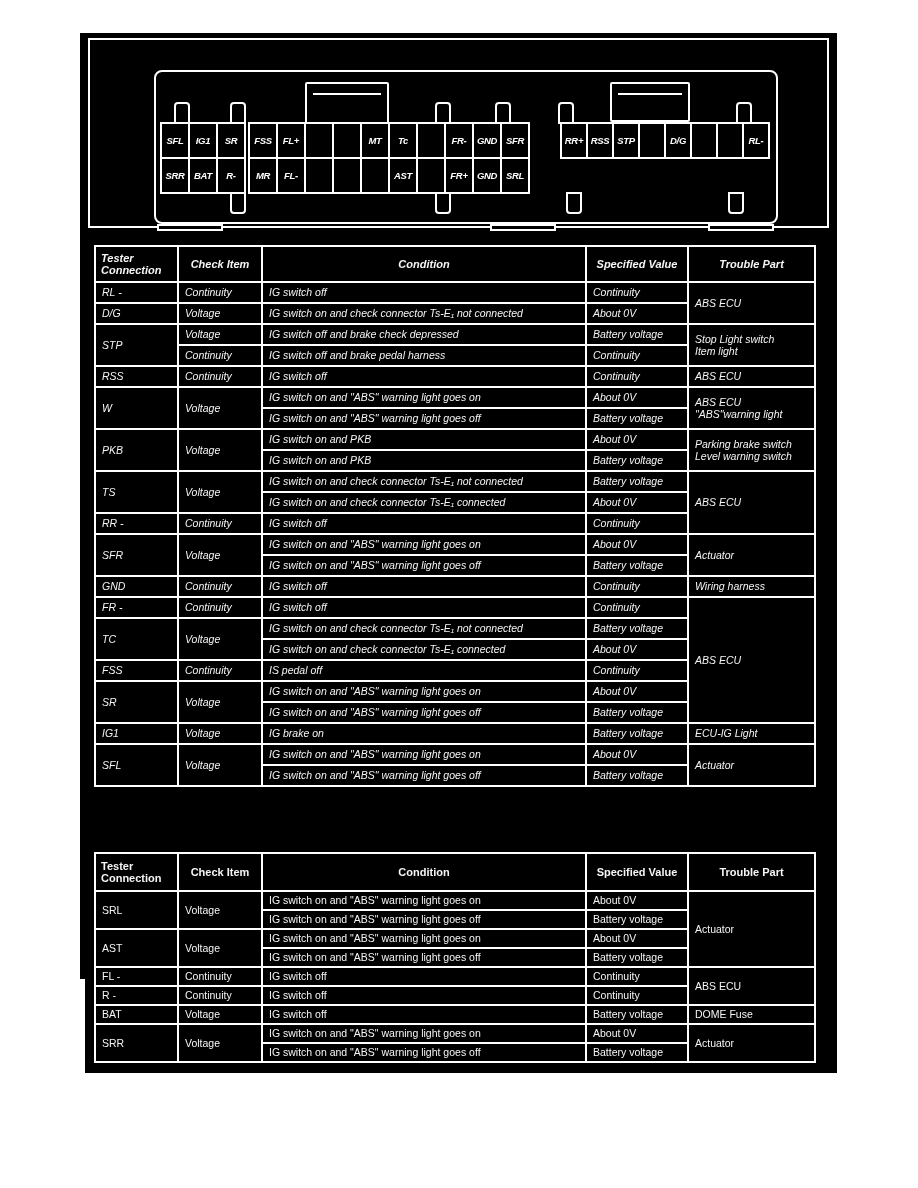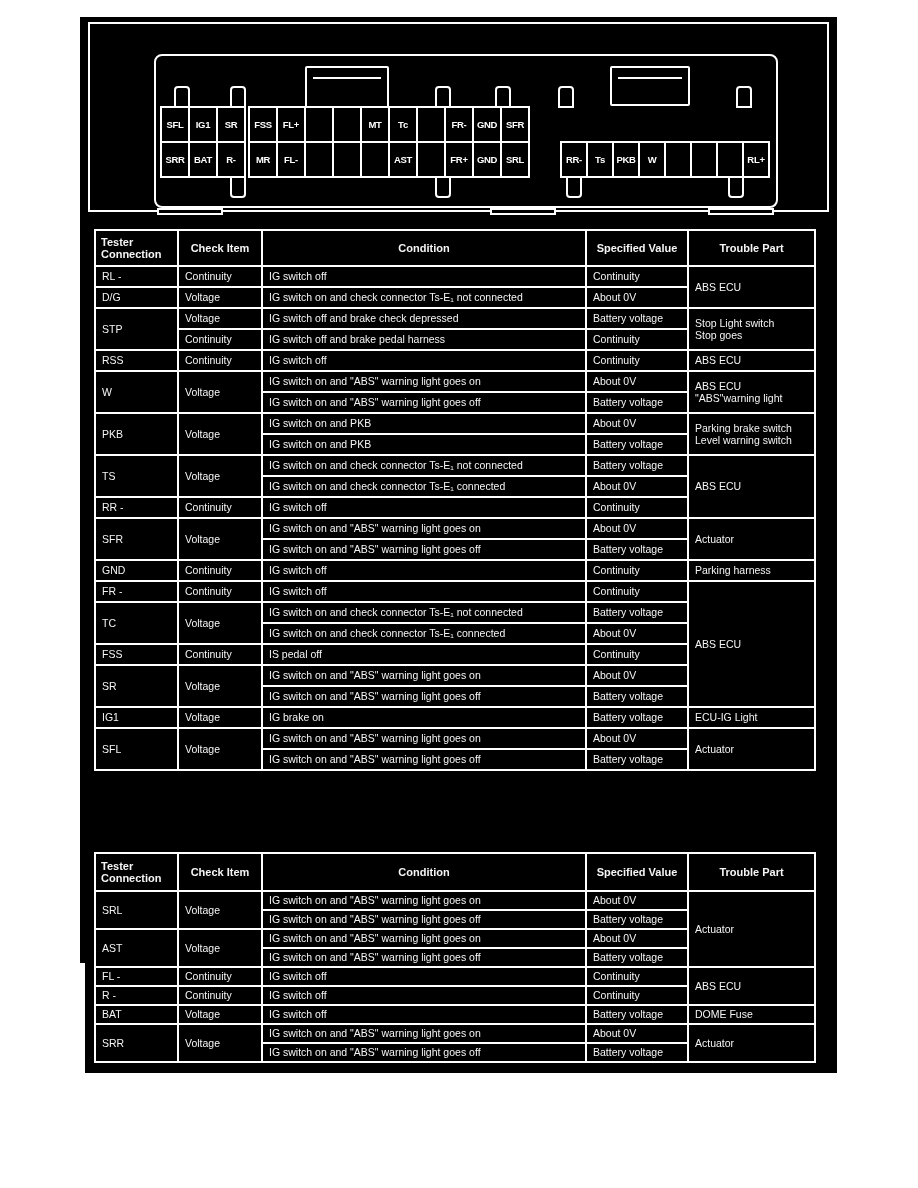--- a/index.html
+++ b/index.html
@@ -1,19 +1,19 @@
 <!DOCTYPE html>
 <html><head>
 <meta charset="utf-8">
 <style>
   html,body{margin:0;padding:0;background:#ffffff;}
   .page{position:relative;width:918px;height:1188px;background:#ffffff;overflow:hidden;
         font-family:"Liberation Sans",sans-serif;}
   .panel{position:absolute;background:#000;}
-  #panel1{left:80px;top:17px;width:757px;height:946px;}
+  #panel1{left:80px;top:33px;width:757px;height:946px;font-style:italic;}
   #panel2{left:85px;top:845px;width:752px;height:228px;}
 
   
   .frame{position:absolute;left:8px;top:5px;width:741px;height:190px;border:2px solid #fff;box-sizing:border-box;}
   .housing{position:absolute;left:64px;top:30px;width:624px;height:154px;border:2px solid #fff;border-radius:8px;box-sizing:border-box;}
   .bracket{position:absolute;border:2px solid #fff;background:#000;box-sizing:border-box;border-radius:2px;}
   .bracket::after{content:"";position:absolute;left:6px;right:6px;top:9px;border-top:2px solid #fff;}
   #bracket1{left:215px;top:42px;width:84px;height:42px;}
   #bracket2{left:520px;top:42px;width:80px;height:40px;}
   .tab{position:absolute;width:16px;height:22px;border:2px solid #fff;background:#000;box-sizing:border-box;border-radius:4px 4px 0 0;}
@@ -145,44 +145,44 @@
           <div class="ccell left">
             <span>FR+</span>
           </div>
           <div class="ccell left">
             <span>GND</span>
           </div>
           <div class="ccell left">
             <span>SRL</span>
           </div>
         </div>
-      <div class="conn-row" style="left:470px;top:117px;" data-conn="right.1">
-          <div class="ccell right">
-            <span>RR-</span>
-          </div>
-          <div class="ccell right">
-            <span>Ts</span>
-          </div>
-          <div class="ccell right">
-            <span>PKB</span>
-          </div>
-          <div class="ccell right">
-            <span>W</span>
-          </div>
-          <div class="ccell right">
-            <span></span>
-          </div>
-          <div class="ccell right">
-            <span></span>
-          </div>
-          <div class="ccell right">
-            <span></span>
-          </div>
-          <div class="ccell right">
-            <span>RL+</span>
+      <div class="conn-row" style="left:470px;top:82px;" data-conn="right.0">
+          <div class="ccell right">
+            <span>RR+</span>
+          </div>
+          <div class="ccell right">
+            <span>RSS</span>
+          </div>
+          <div class="ccell right">
+            <span>STP</span>
+          </div>
+          <div class="ccell right">
+            <span></span>
+          </div>
+          <div class="ccell right">
+            <span>D/G</span>
+          </div>
+          <div class="ccell right">
+            <span></span>
+          </div>
+          <div class="ccell right">
+            <span></span>
+          </div>
+          <div class="ccell right">
+            <span>RL-</span>
           </div>
         </div>
     </div>
 
     <table class="diag" id="table1">
       <colgroup>
         <col style="width:83px">
           <col style="width:84px">
           <col style="width:324px">
         <col style="width:102px">
@@ -211,21 +211,21 @@
             <td>Voltage</td>
             <td>IG switch on and check connector Ts-E₁ not connected</td>
             <td>About 0V</td>
           </tr>
           <tr>
             <td rowspan="2">STP</td>
             <td>Voltage</td>
             <td>IG switch off and brake check depressed</td>
             <td>Battery voltage</td>
             <td rowspan="2">Stop Light switch
-Stop goes</td>
+Item light</td>
           </tr>
           <tr>
             <td>Continuity</td>
             <td>IG switch off and brake pedal harness</td>
             <td>Continuity</td>
           </tr>
           <tr>
             <td>RSS</td>
             <td>Continuity</td>
             <td>IG switch off</td>
@@ -282,21 +282,21 @@
           </tr>
           <tr>
             <td>IG switch on and "ABS" warning light goes off</td>
             <td>Battery voltage</td>
           </tr>
           <tr>
             <td>GND</td>
             <td>Continuity</td>
             <td>IG switch off</td>
             <td>Continuity</td>
-            <td>Parking harness</td>
+            <td>Wiring harness</td>
           </tr>
           <tr>
             <td>FR -</td>
             <td>Continuity</td>
             <td>IG switch off</td>
             <td>Continuity</td>
             <td rowspan="6">ABS ECU</td>
           </tr>
           <tr>
             <td rowspan="2">TC</td>

